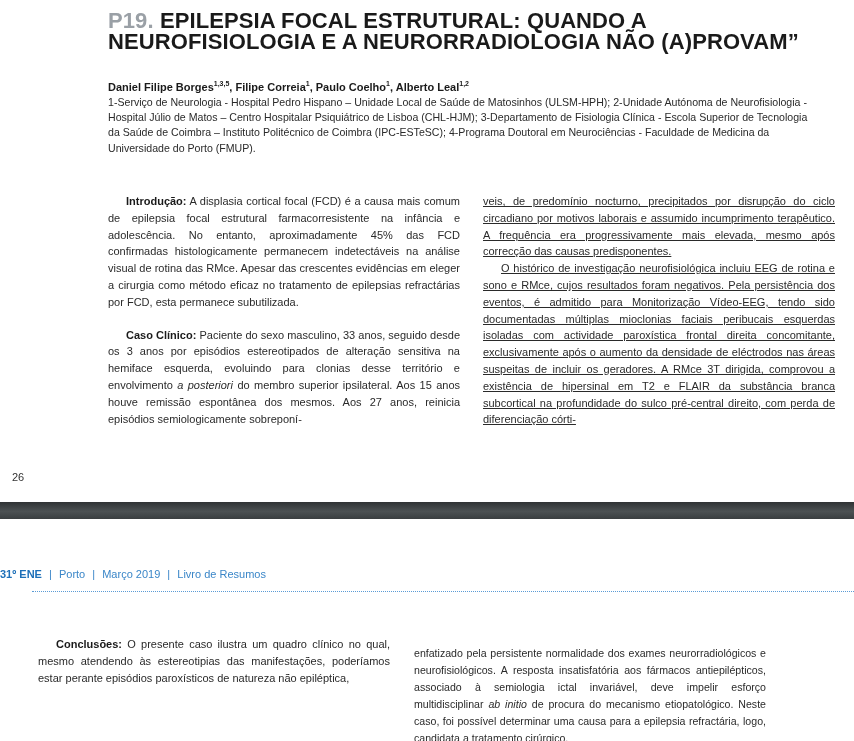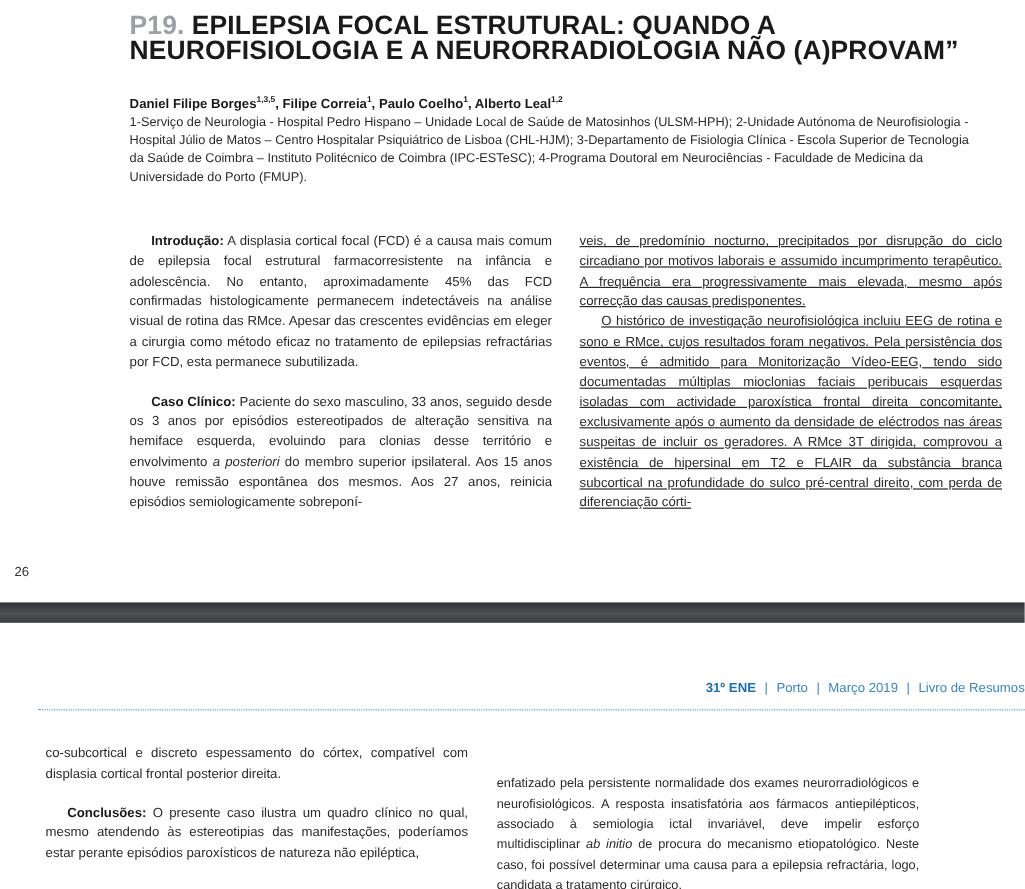--- a/index.html
+++ b/index.html
@@ -15,21 +15,21 @@
   .col { position:absolute; font-size:11px; line-height:16.8px; color:#2a2a2a; text-align:justify; }
   .col p { margin:0; }
   .col .indent { text-indent:18px; }
   .col b { color:#1a1a1a; }
   .col-l1 { left:108px; top:193px; width:352px; }
   .col-r1 { left:483px; top:193px; width:352px;text-decoration:underline; }
   .gap { height:16px; }
   .page-num { position:absolute; left:12px; top:443px; font-size:11px; color:#333;margin-top:28px; }
   .divider-bar { position:absolute; left:0; top:502px; width:854px; height:17px;
                  background:linear-gradient(#2f3234, #4c5153 55%, #3a3e40); }
-  .header2 { position:absolute; left:0; top:568px; width:854px; text-align:right; font-size:11px; color:#3a86c8; }
+  .header2 { position:absolute; left:0; top:568px; width:854px; text-align:left; font-size:11px; color:#3a86c8; }
   .header2 .ene { font-weight:bold; color:#1d6fb8; }
   .header2 .sep { color:#3a86c8; padding:0 4px; }
   .dotted { position:absolute; left:32px; top:591px; width:822px; border-top:1px dotted #5b9bd5; }
   .col-l2 { left:38px; top:620px; width:352px; }
   .col-r2 { left:414px; top:645px; width:352px; font-size:10.6px; line-height:17px; }
 </style>
 </head>
 <body>
 
 <div class="page-top">
@@ -70,20 +70,19 @@
   <span class="sep">|</span>
   <span>Porto</span>
   <span class="sep">|</span>
   <span>Março 2019</span>
   <span class="sep">|</span>
   <span>Livro de Resumos</span>
 </div>
 <div class="dotted"></div>
 
 <div class="col col-l2">
-  <p>co-subcortical e discreto espessamento do córtex, compatível com displasia cortical frontal posterior direita.</p>
   <div class="gap"></div>
   <p class="indent"><b>Conclusões:</b><span> O presente caso ilustra um quadro clínico no qual, mesmo atendendo às estereotipias das manifestações, poderíamos estar perante episódios paroxísticos de natureza não epiléptica,</span></p>
 </div>
 
 <div class="col col-r2">
   <p>enfatizado pela persistente normalidade dos exames neurorradiológicos e neurofisiológicos. A resposta insatisfatória aos fármacos antiepilépticos, associado à semiologia ictal invariável, deve impelir esforço multidisciplinar <i>ab initio</i><span> de procura do mecanismo etiopatológico. Neste caso, foi possível determinar uma causa para a epilepsia refractária, logo, candidata a tratamento cirúrgico.</span></p>
 </div>
 
 </body></html>

